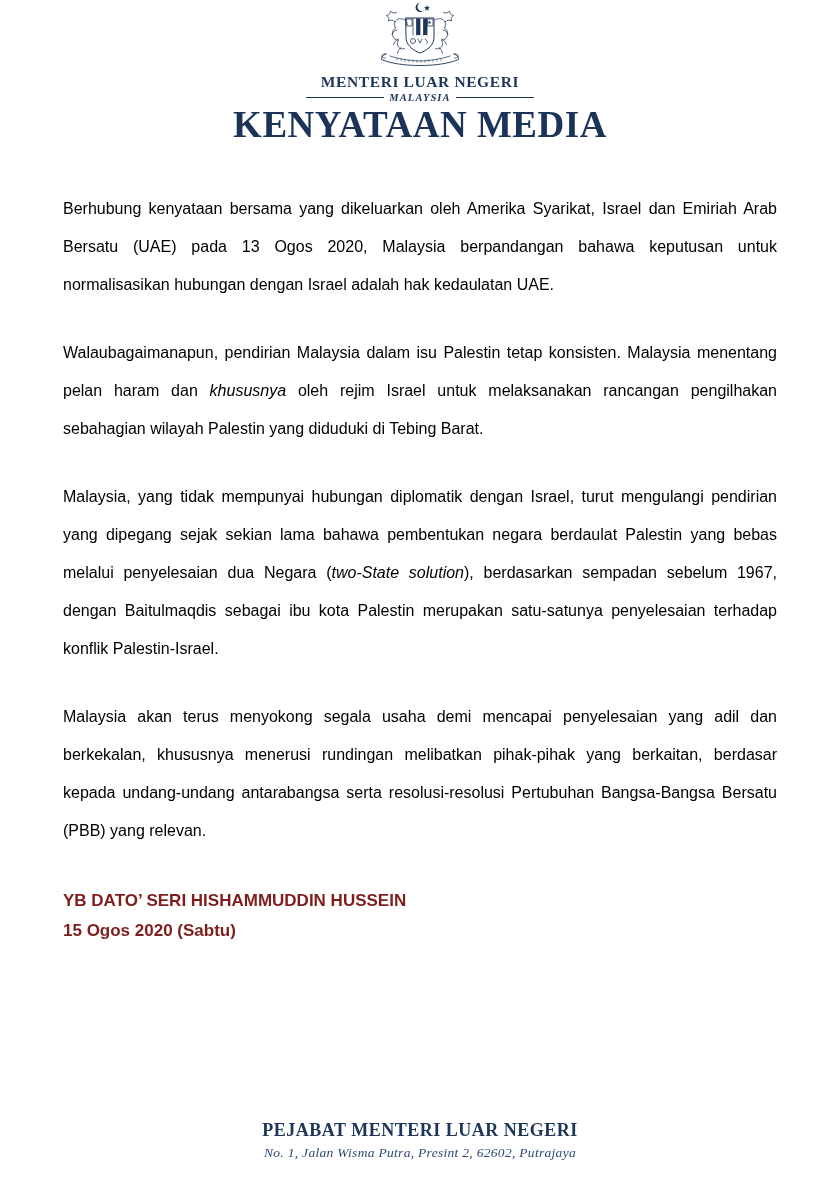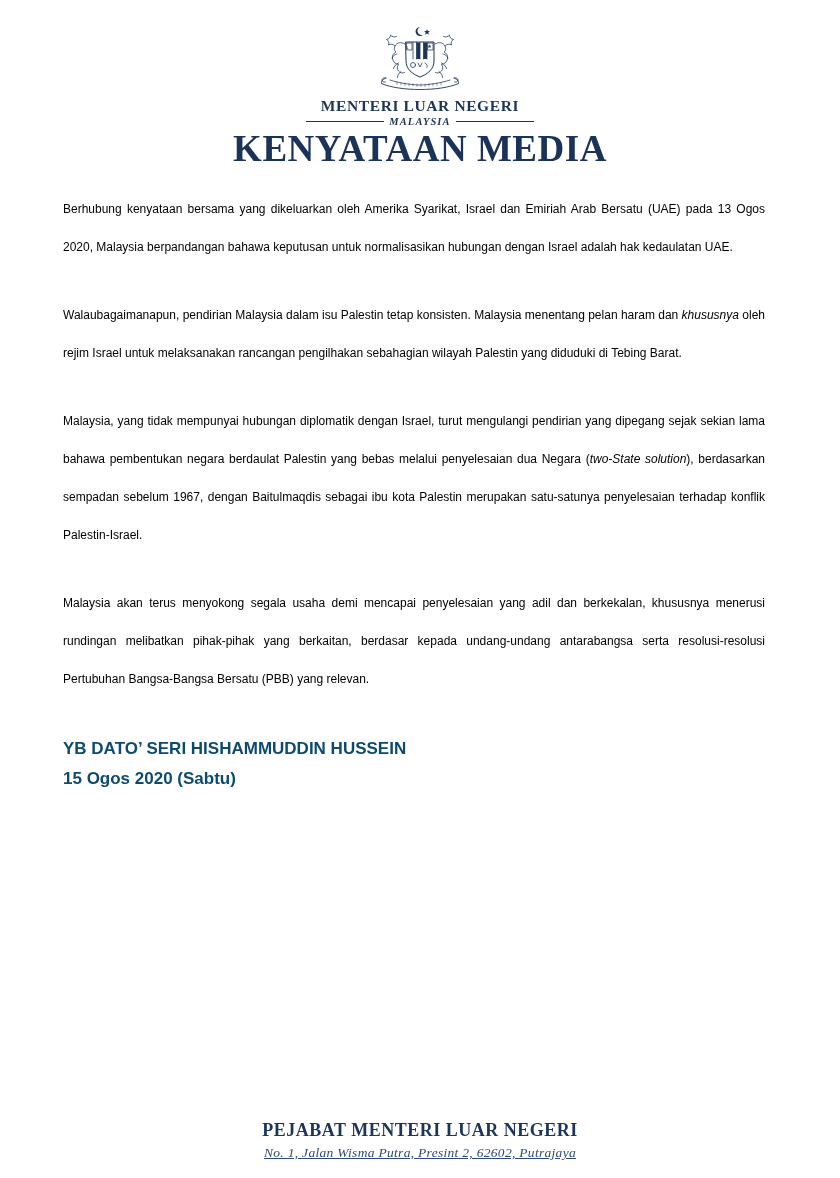--- a/index.html
+++ b/index.html
@@ -12,21 +12,20 @@
     width: 840px;
     height: 1178px;
     position: relative;
     font-family: "Liberation Sans", sans-serif;
     color: #000000;
     overflow: hidden;
   }
 
   
   .letterhead {
-    padding-top: 24px;
     text-align: center;
   }
   .crest {
     display: block;
     margin: 0 auto;
     width: 112px;
     height: 66px;
   }
   .ministry-name {
     margin-top: 7px;
@@ -70,34 +69,34 @@
 
   
   .body-wrap {
     position: absolute;
     left: 63px;
     top: 190px;
     width: 714px;
   }
   .para {
     text-align: justify;
-    font-size: 12px;
+    font-size: 16px;
     line-height: 38px;
-    margin: 0 12px 30px 0;
+    margin: 0 0 30px 0;
     color: #000000;
   }
   .para:last-of-type { margin-bottom: 0; }
   .para i { font-style: italic; }
 
   .signoff {
     margin-top: 36px;
     font-size: 17px;
     line-height: 30px;
     font-weight: bold;
-    color: #0c4a6e;
+    color: #7f1d1d;
   }
   .signoff div { white-space: nowrap; }
 
   
   .footer {
     position: absolute;
     left: 0;
     right: 0;
     bottom: 17px;
     text-align: center;
@@ -109,21 +108,20 @@
     letter-spacing: 0.5px;
     color: #1d3557;
   }
   .footer-address {
     margin-top: 4px;
     font-family: "Liberation Serif", serif;
     font-style: italic;
     font-size: 13.5px;
     letter-spacing: 0.3px;
     color: #2c4a73;
-    text-decoration: underline;
   }
 </style>
 </head>
 <body>
 
 <div class="letterhead">
 
   <svg class="crest" viewBox="0 0 224 132" aria-hidden="true">
     <g fill="none" stroke="#1d3557" stroke-width="1.5" stroke-linecap="round" stroke-linejoin="round">
 

